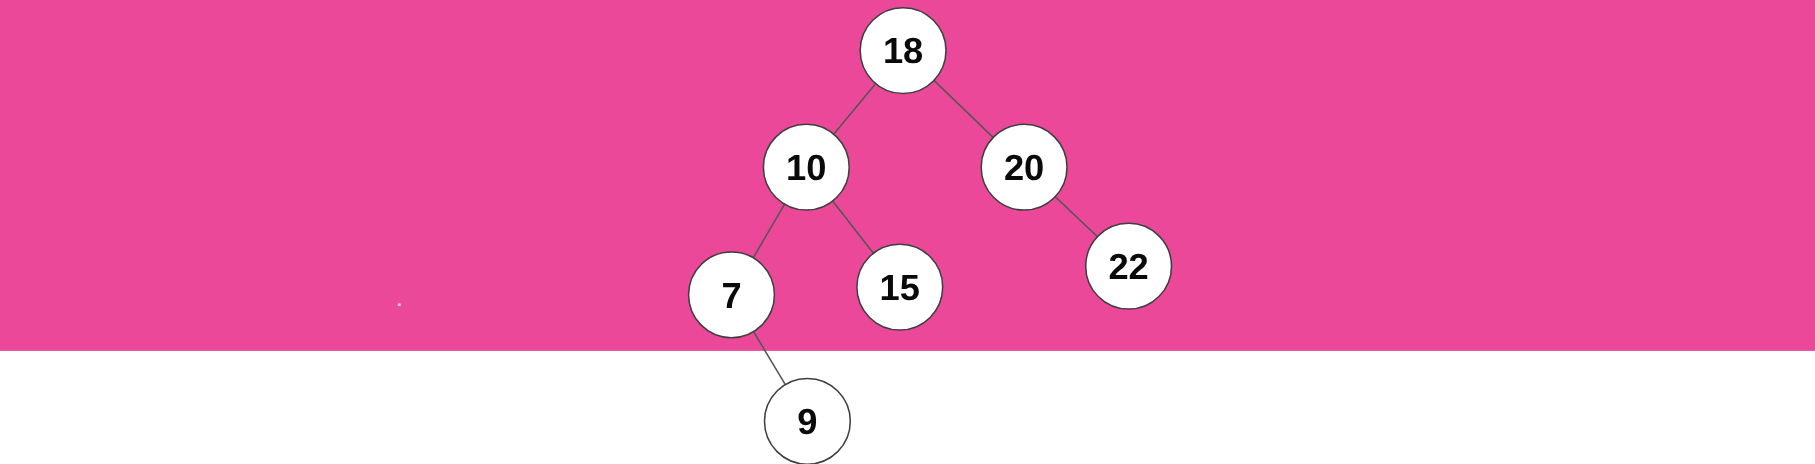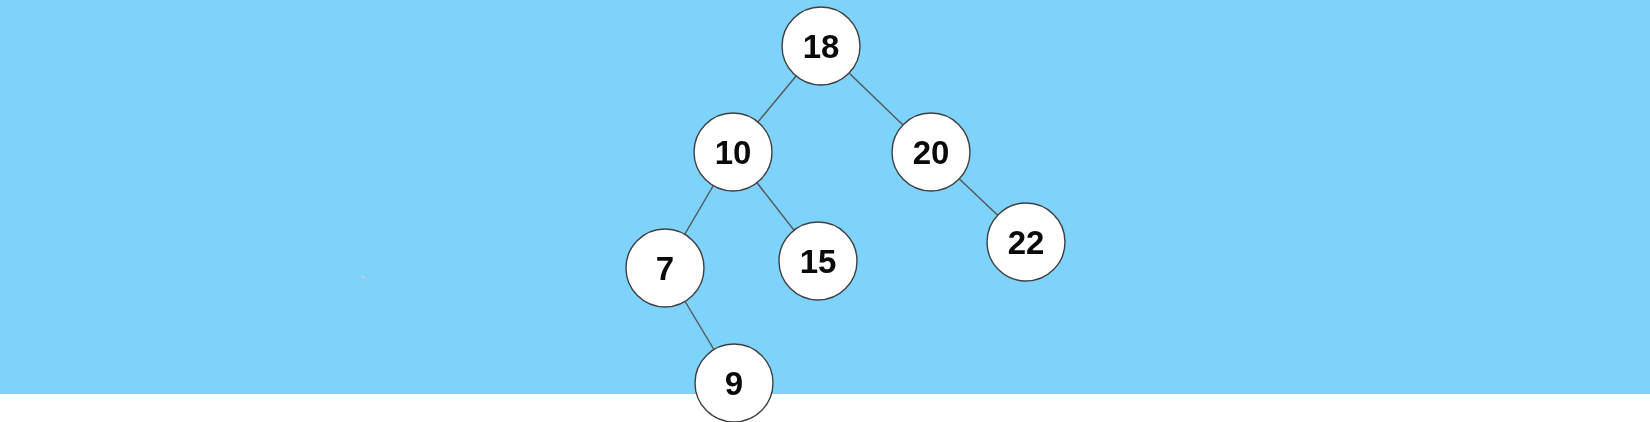--- a/index.html
+++ b/index.html
@@ -9,22 +9,22 @@
   }
   body {
     width: 1650px;
     height: 422px;
     overflow: hidden;
     font-family: "Liberation Sans", sans-serif;
   }
   .diagram-canvas {
     position: relative;
     width: 1650px;
-    height: 394px;
-    background: #7dd3fc;
+    height: 319px;
+    background: #ec4899;
   }
   svg {
     display: block;
   }
   .node-label {
     font-family: "Liberation Sans", "DejaVu Sans", sans-serif;
     font-weight: bold;
     font-size: 33px;
     fill: #0a0a0a;
   }

